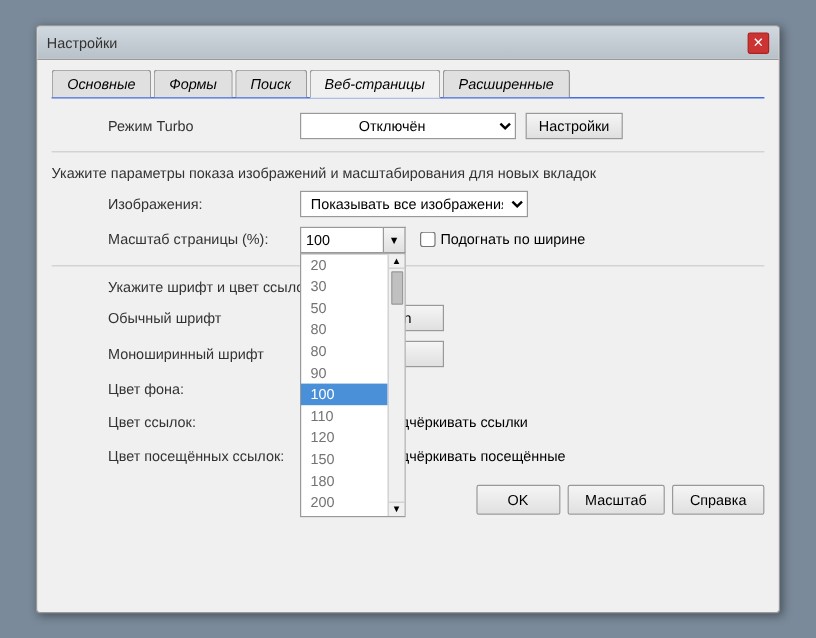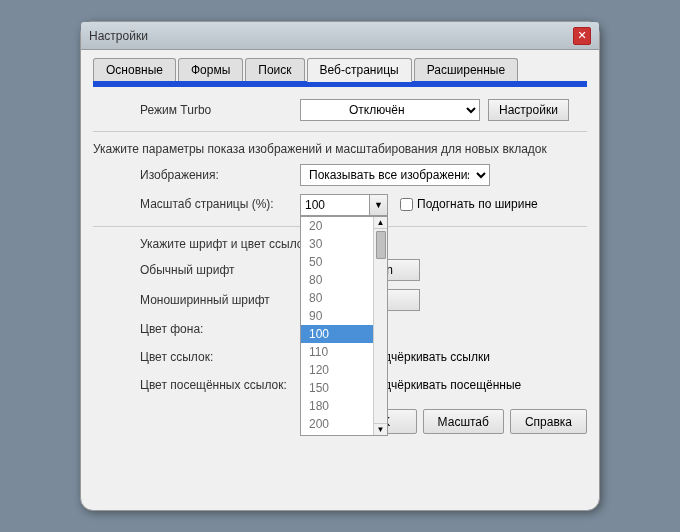--- a/index.html
+++ b/index.html
@@ -10,23 +10,23 @@
       display: flex;
       justify-content: center;
       align-items: center;
       width: 680px;
       height: 532px;
     }
     .window {
       background: #f0f0f0;
       border: 1px solid #999;
       box-shadow: 2px 2px 8px rgba(0,0,0,0.4);
-      width: 520px;
+      width: 620px;
       min-height: 490px;
-      border-radius: 13px;
+      border-radius: 3px;
     }
     .title-bar {
       background: linear-gradient(to bottom, #d0d8e0, #b8c0c8);
       height: 28px;
       display: flex;
       align-items: center;
       justify-content: space-between;
       padding: 0 8px;
       border-bottom: 1px solid #999;
       border-radius: 3px 3px 0 0;
@@ -46,22 +46,23 @@
       border-radius: 2px;
       display: flex;
       align-items: center;
       justify-content: center;
     }
     .window-body {
       padding: 8px 12px 12px 12px;
     }
     .tabs {
       display: flex;
-      border-bottom: 6px solid #1d4ed8;
+      border-bottom: 1px solid #1d4ed8;
       margin-bottom: 12px;
+      font-style: italic;
     }
     .tab {
       padding: 4px 12px;
       border: 1px solid #999;
       border-bottom: none;
       background: #e0e0e0;
       cursor: pointer;
       font-size: 12px;
       margin-right: 2px;
       border-radius: 3px 3px 0 0;

